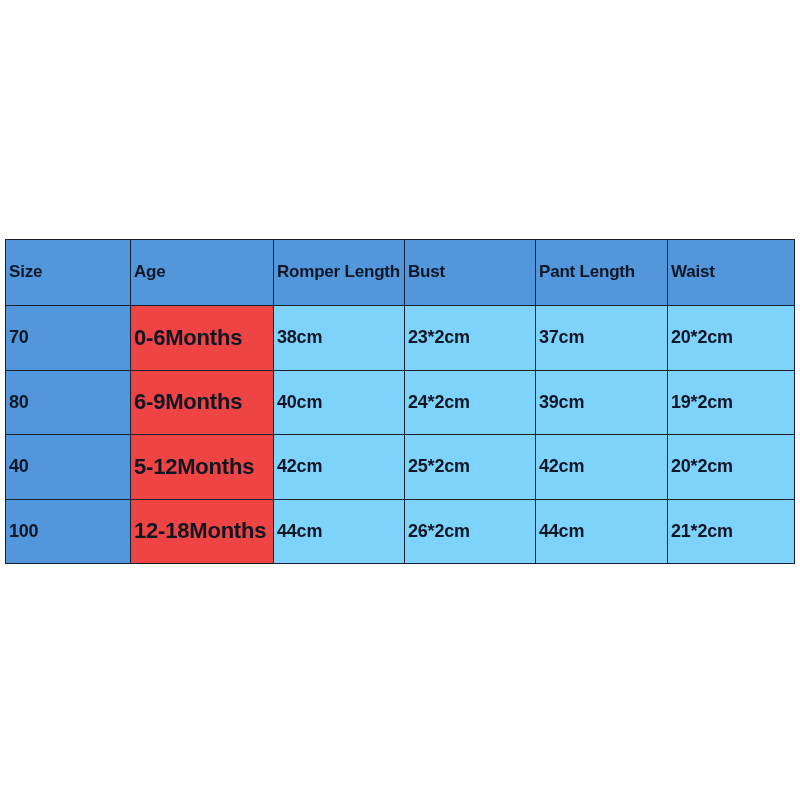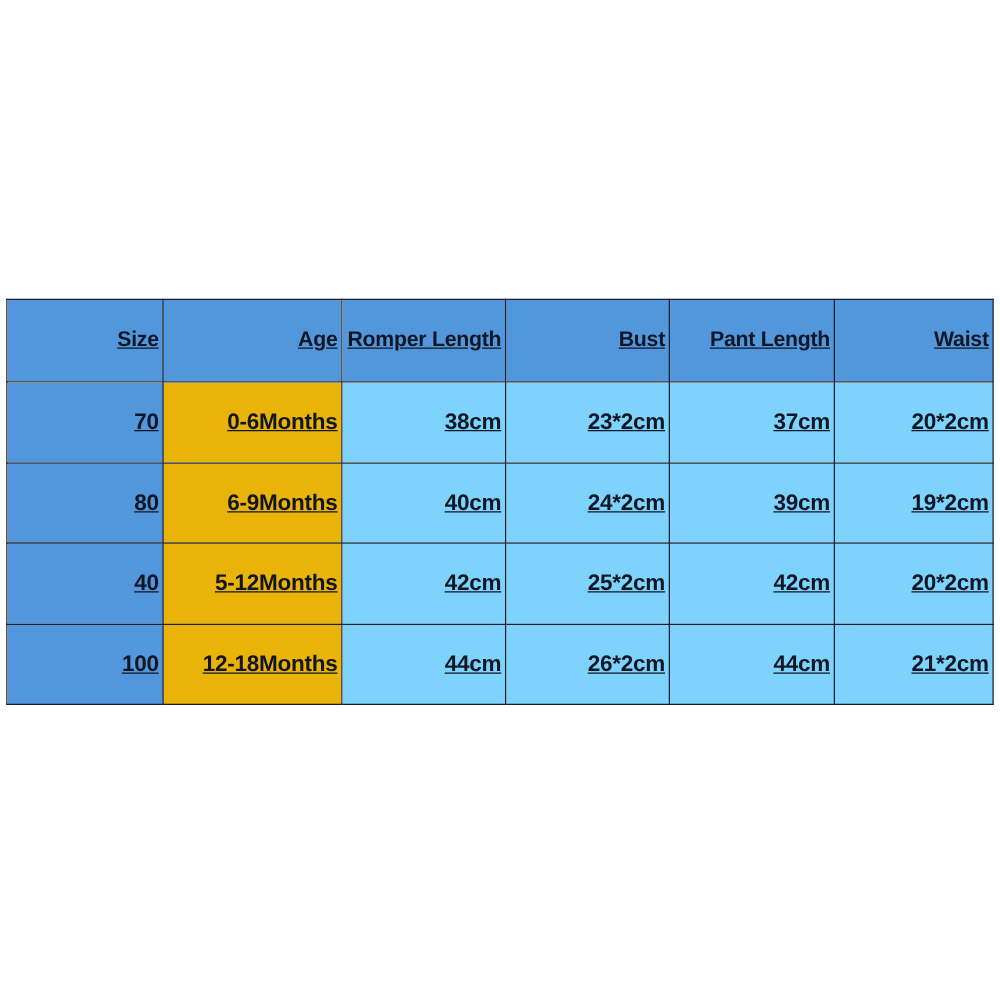--- a/index.html
+++ b/index.html
@@ -27,28 +27,27 @@
   table.size-chart {
     width: 100%;
     height: 100%;
     border-collapse: collapse;
     table-layout: fixed;
   }
 
   table.size-chart td,
   table.size-chart th {
     border: 1.5px solid #1a1f2e;
-    text-align: right;
+    text-align: left;
     vertical-align: middle;
     font-weight: bold;
     color: #101624;
     letter-spacing: -0.2px;
     padding: 2px 3px;
     overflow: hidden;
-    text-decoration: underline;
   }
 
   
   col.c-size  { width: 125px; }
   col.c-age   { width: 143px; }
   col.c-rl    { width: 131px; }
   col.c-bust  { width: 131px; }
   col.c-pl    { width: 132px; }
   col.c-waist { width: 127px; }
 
@@ -60,22 +59,22 @@
     font-size: 17px;
     line-height: 1.18;
   }
 
   td.cell-size {
     background: #5296db;
     font-size: 18px;
     margin-left: 28px;
   }
   td.cell-age {
-    background: #eab308;
-    font-size: 18px;
+    background: #ef4444;
+    font-size: 22px;
   }
   td.cell-measure {
     background: #7dd3fc;
     font-size: 18px;
   }
 </style>
 </head>
 <body>
 
 <div id="size-chart-wrapper">

